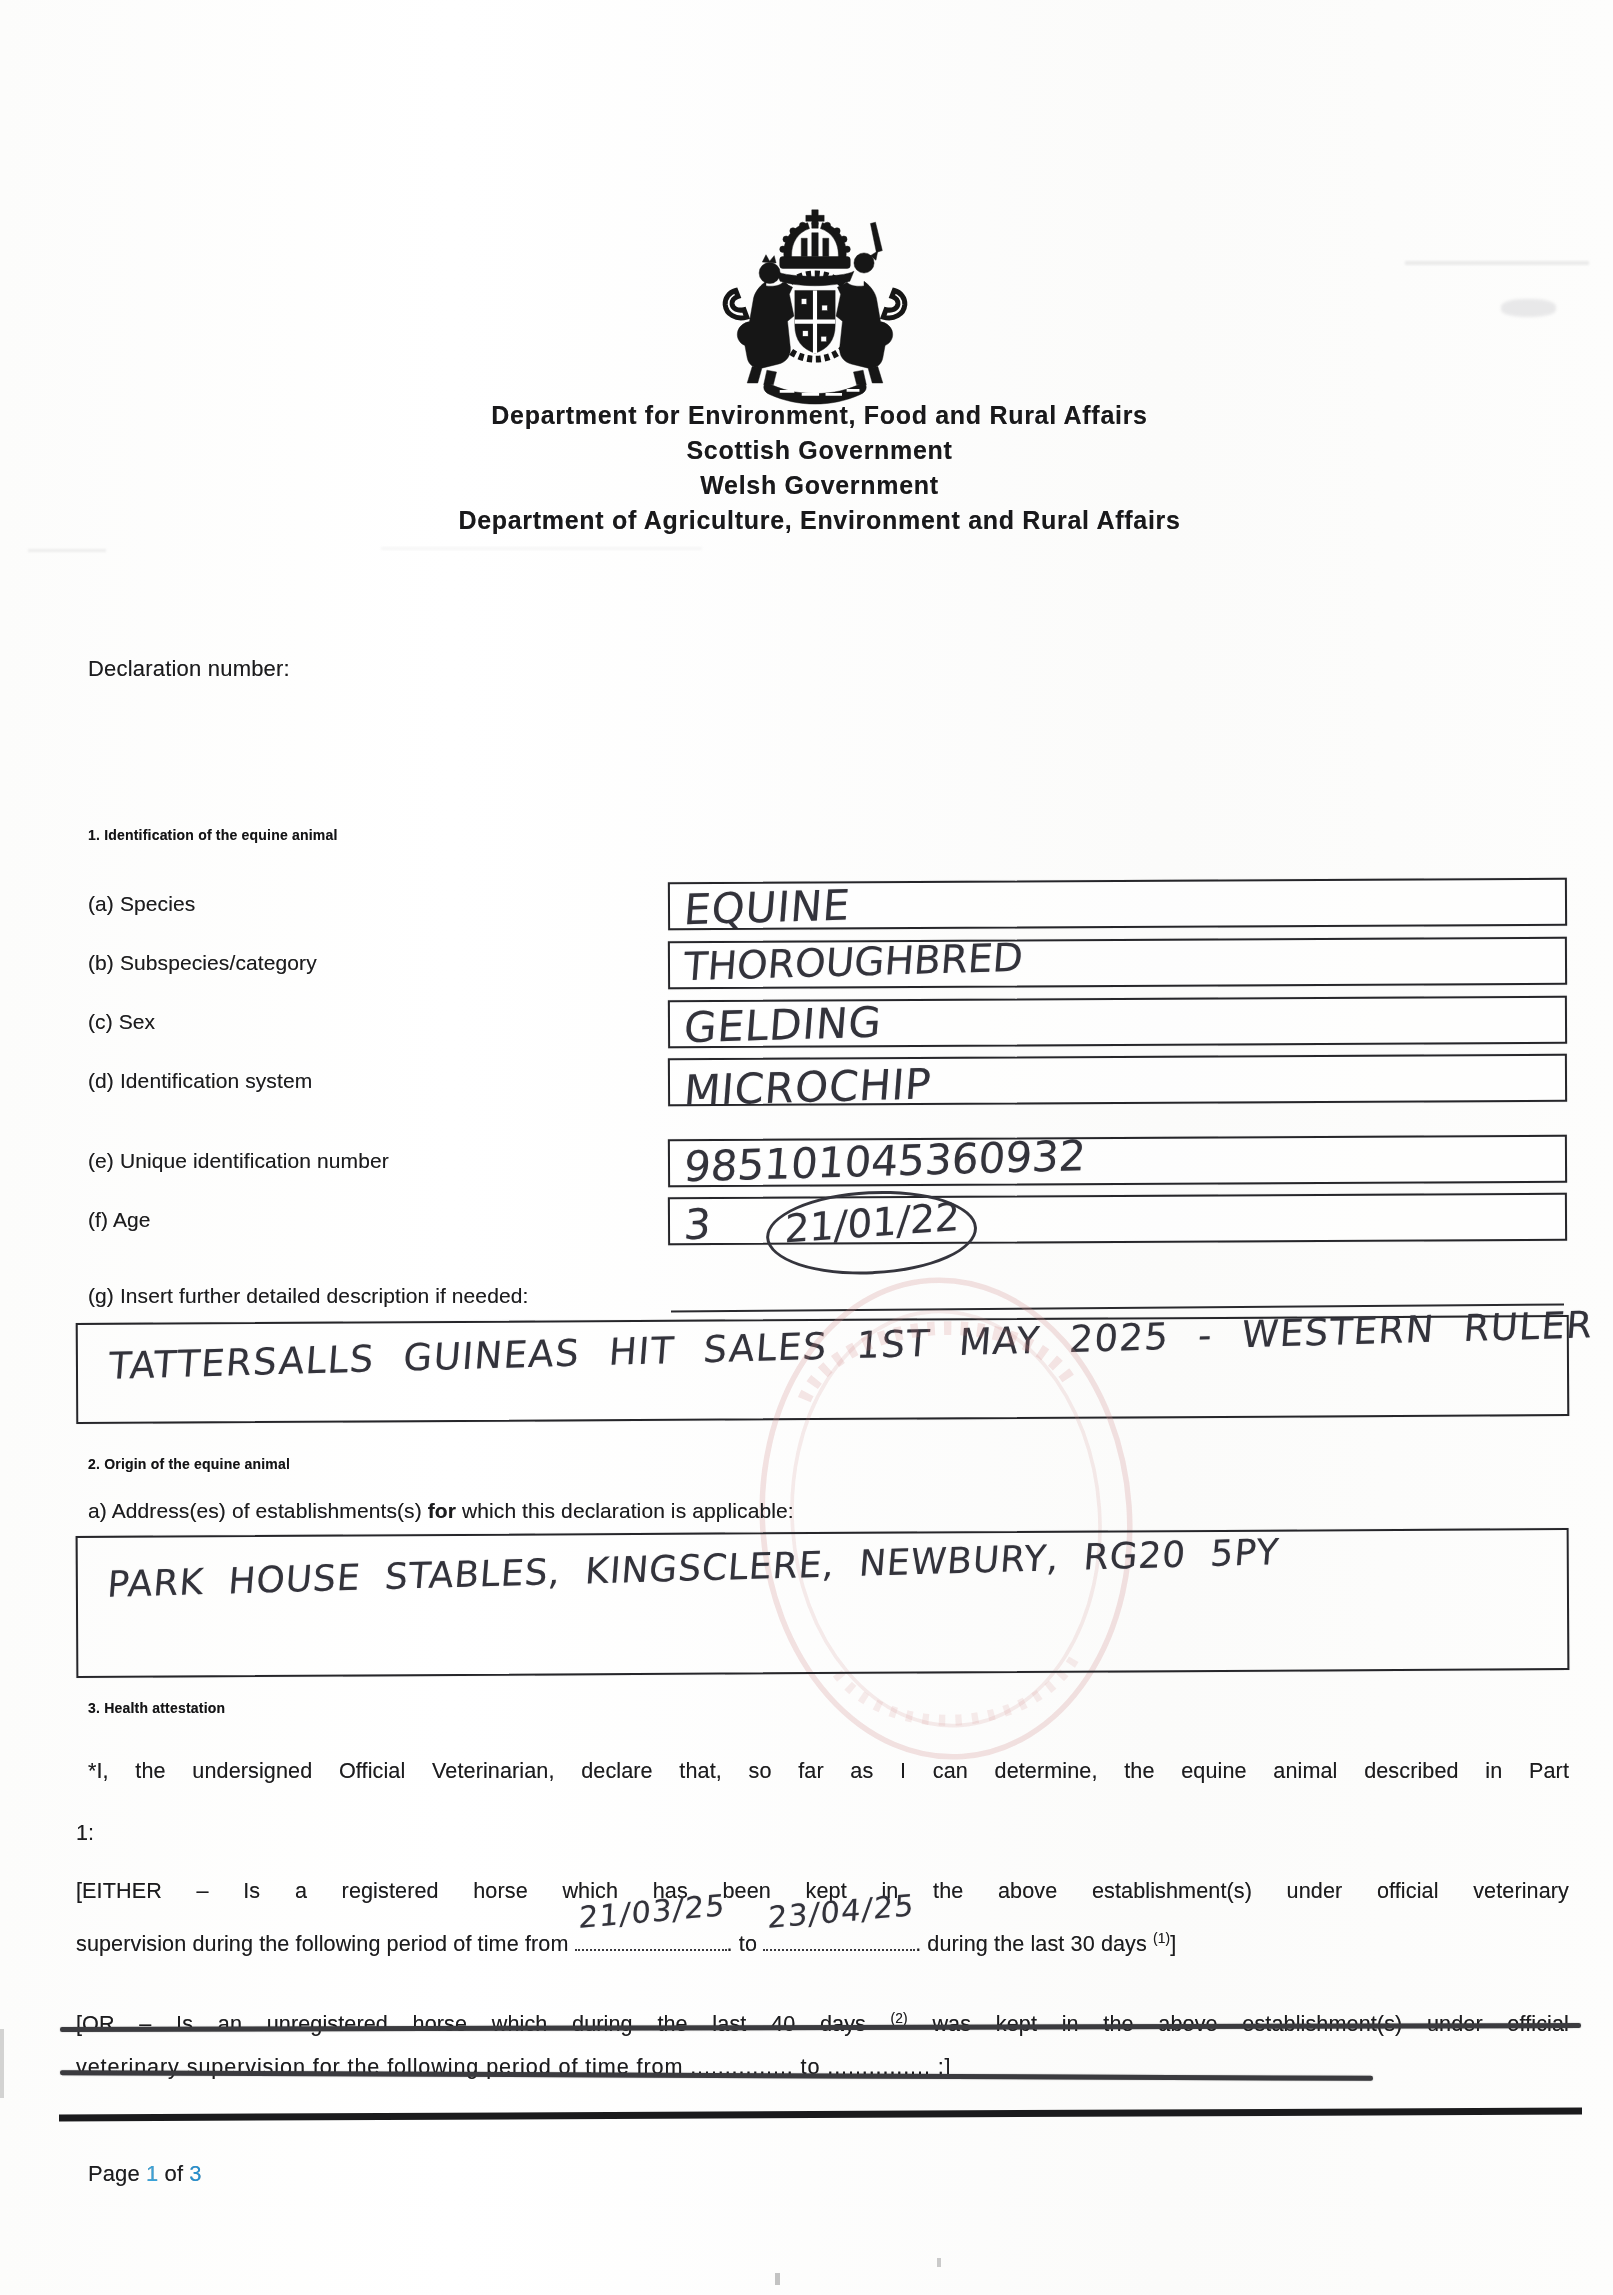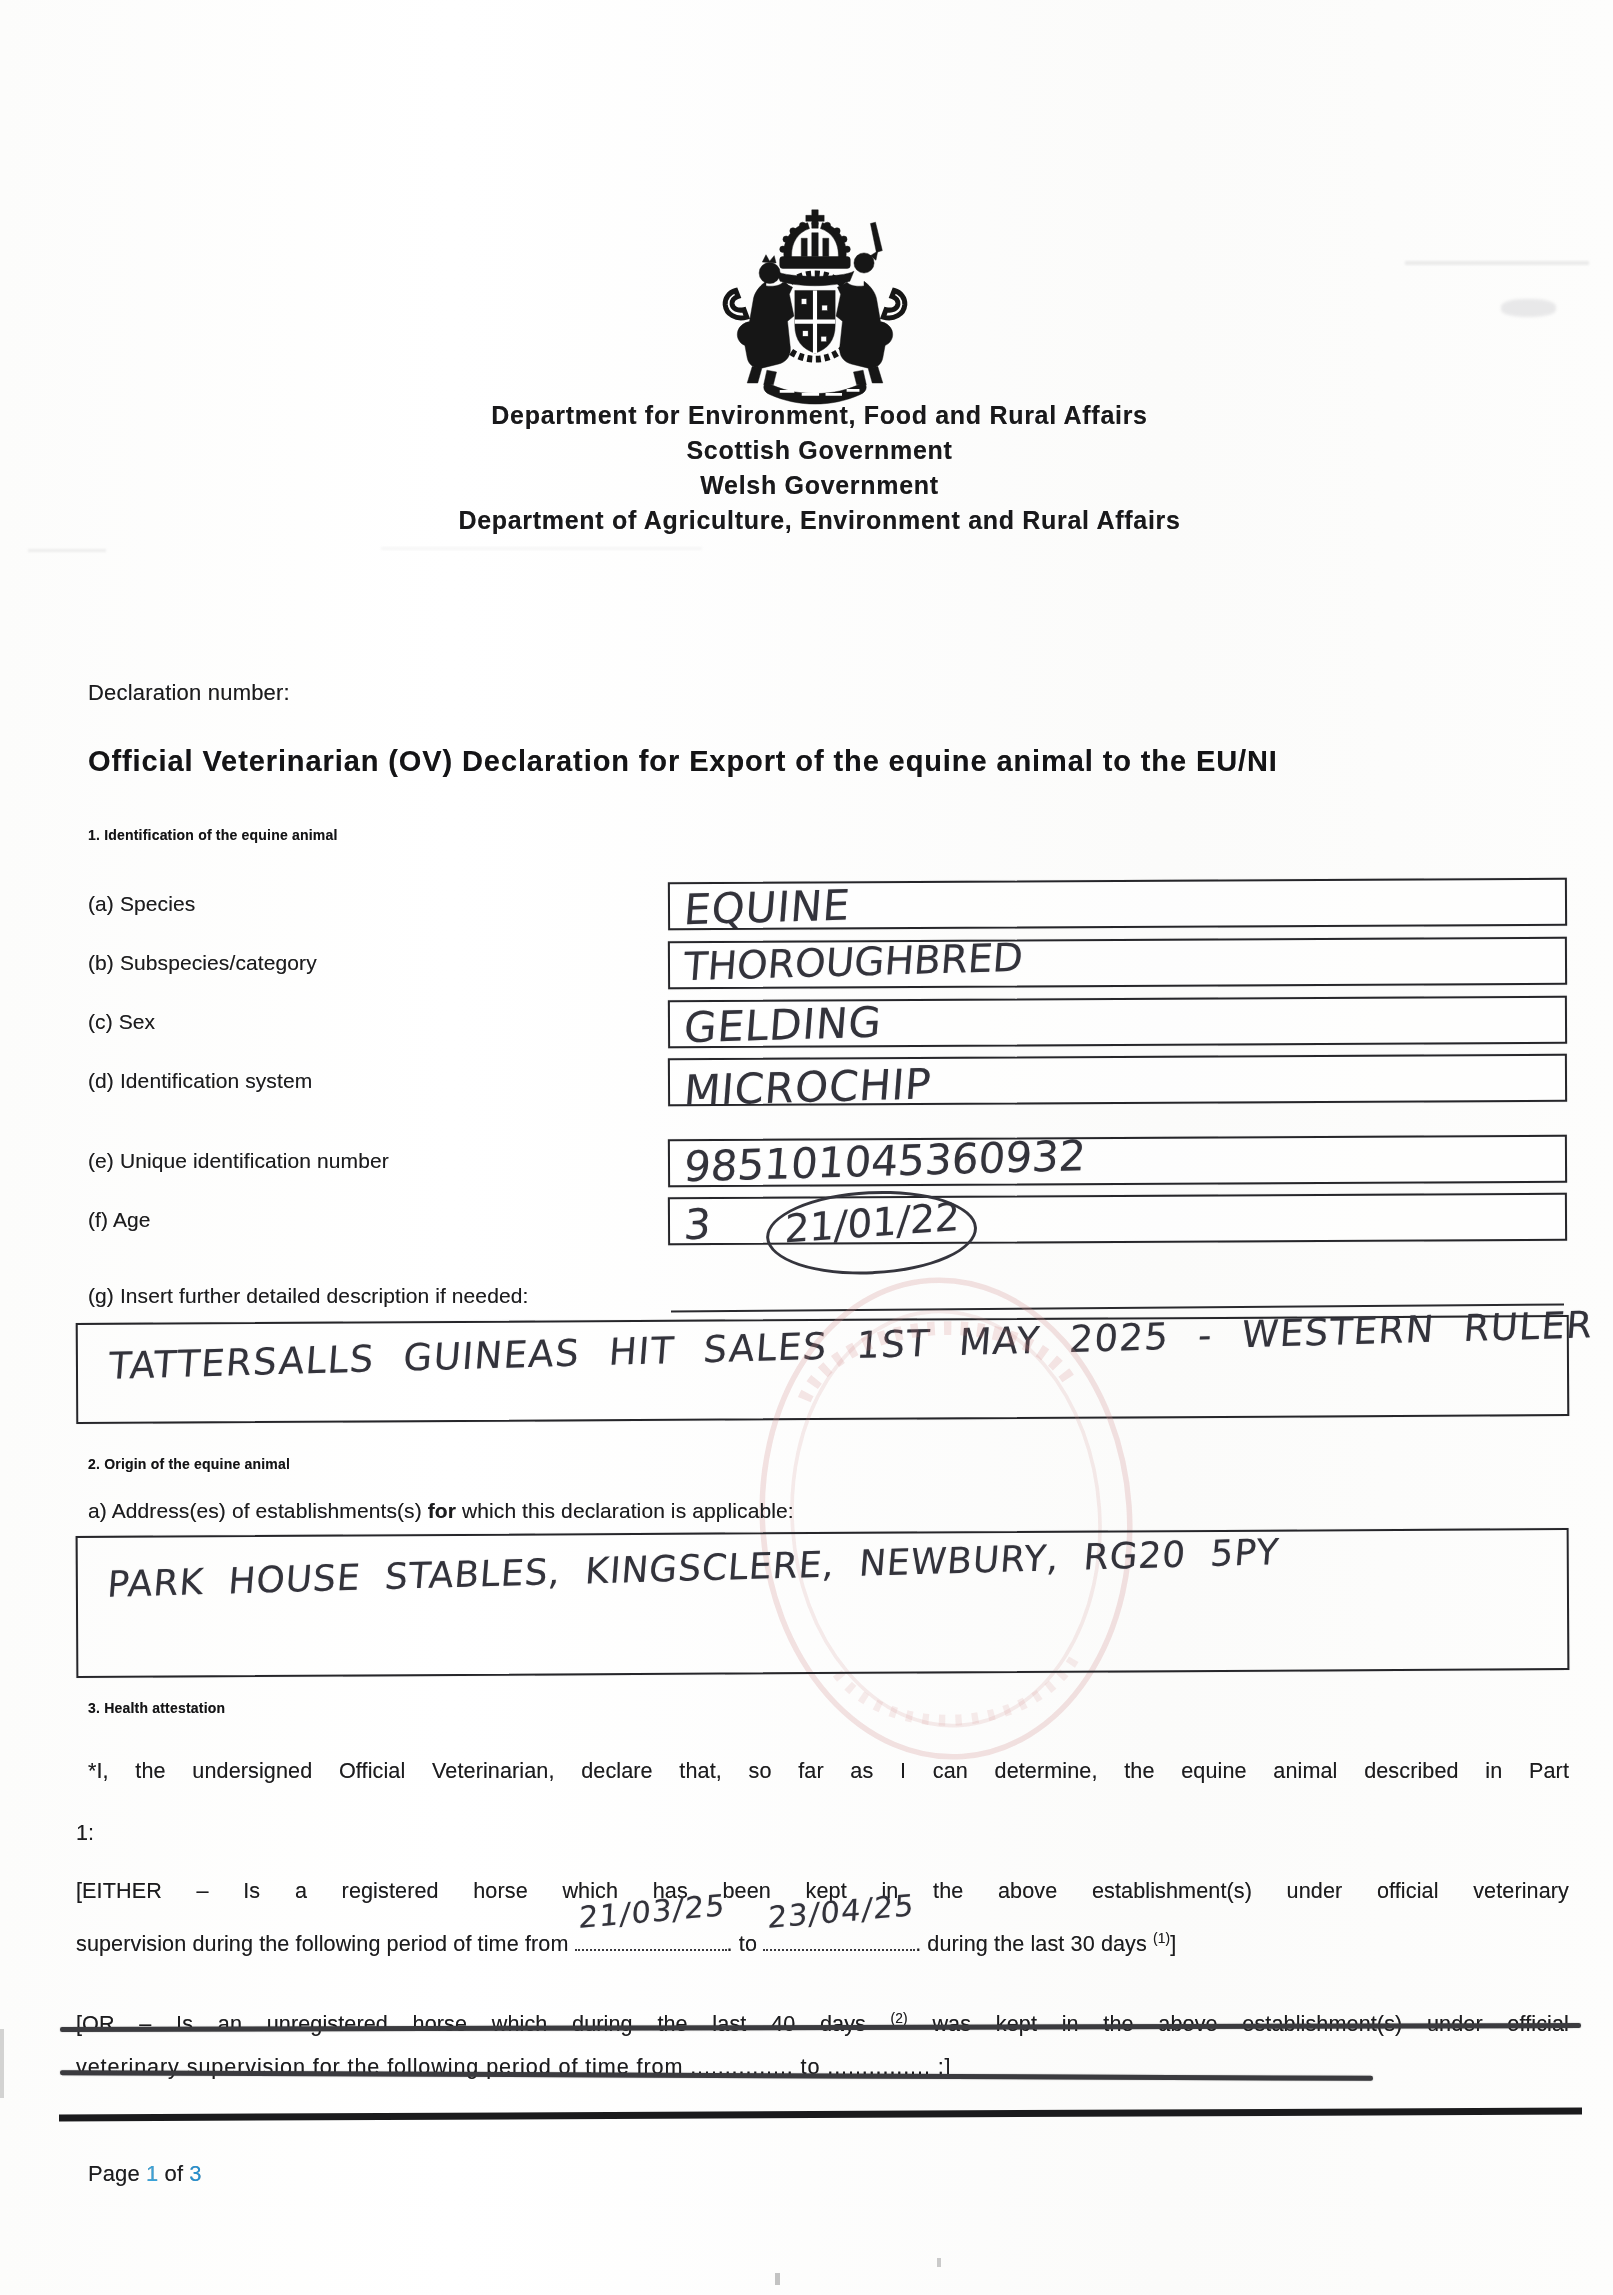--- a/index.html
+++ b/index.html
@@ -5,21 +5,21 @@
   html,body{margin:0;padding:0;}
   body{width:1614px;height:2295px;position:relative;background:#fdfdfc;overflow:hidden;
        font-family:"Liberation Sans",sans-serif;color:#1c1c1e;}
   .page{position:absolute;inset:0;background:linear-gradient(90deg,#fcfcfb,#ffffff 28%,#fbfbfa 72%,#fdfdfc);}
   .printed{text-shadow:0 0 0.5px rgba(20,20,20,.45);}
   .abs{position:absolute;}
   
   .crest{left:707px;top:208px;width:216px;height:197px;}
   .dept{left:0;top:398px;width:1639px;text-align:center;font-weight:bold;font-size:25px;
         line-height:35px;letter-spacing:0.7px;color:#19191b;}
-  .decl{left:88px;top:680px;font-size:22px;letter-spacing:0.2px;}
+  .decl{left:88px;top:656px;font-size:22px;letter-spacing:0.2px;}
   .title{left:88px;top:745px;font-size:29px;font-weight:bold;letter-spacing:0.9px;white-space:nowrap;color:#141416;}
   .sechead{font-size:14px;font-weight:bold;letter-spacing:0.2px;color:#141416;}
   
   .flabel{left:88px;font-size:21px;letter-spacing:0.1px;}
   .fbox{left:668px;width:895px;height:44px;border:2.3px solid #26262a;background:rgba(255,255,255,.6);
         transform:rotate(-.28deg);box-shadow:0 0 0.9px rgba(0,0,0,.35);}
   .hand{font-family:"DejaVu Sans",sans-serif;color:#33333b;transform:skewX(-6deg) rotate(-1.3deg);
         transform-origin:left bottom;display:inline-block;text-shadow:0 0 0.9px rgba(40,40,55,.35);}
   .boxhand{position:absolute;left:12px;top:0.9px;font-size:42px;letter-spacing:0.9px;white-space:nowrap;}
   .oval{position:absolute;left:96px;top:-7.3px;border:3.2px solid #35353d;border-radius:50%;
@@ -116,21 +116,20 @@
 
   <div class="abs dept printed">
     <div>Department for Environment, Food and Rural Affairs</div>
     <div>Scottish Government</div>
     <div>Welsh Government</div>
     <div>Department of Agriculture, Environment and Rural Affairs</div>
   </div>
 
   <div class="abs decl printed">Declaration number:</div>
 
-  <div class="abs title printed">Official Veterinarian (OV) Declaration for Export of the equine animal to the EU/NI</div>
 
   <div class="abs sechead printed" style="left:88px;top:827px;">1. Identification of the equine animal</div>
 
   <div class="abs flabel printed" style="top:892px;">(a) Species</div>
   <div class="abs fbox" style="top:880px;">
     <span class="hand boxhand">EQUINE</span>
   </div>
 
   <div class="abs flabel printed" style="top:951px;">(b) Subspecies/category</div>
   <div class="abs fbox" style="top:939px;">

